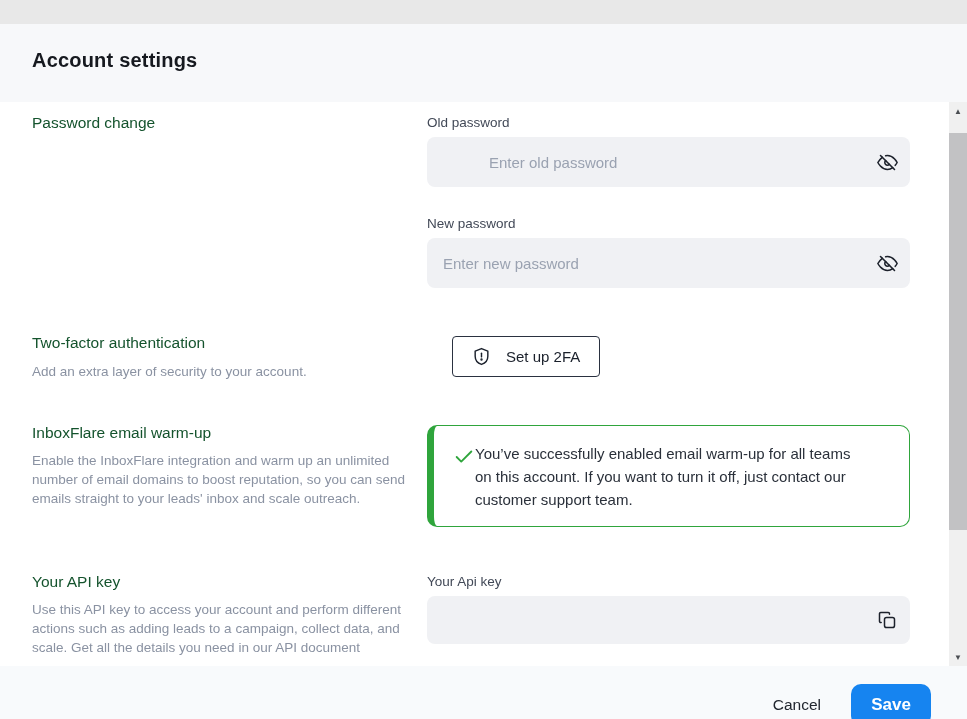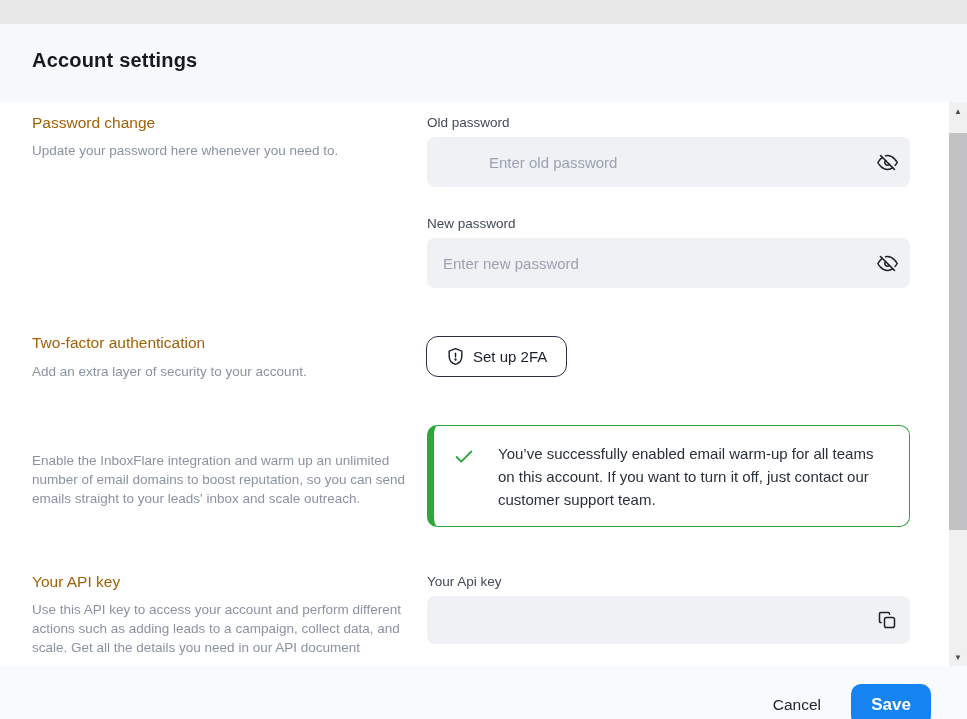--- a/index.html
+++ b/index.html
@@ -16,21 +16,21 @@
   
   .header {
     position: absolute; top: 0; left: 0; right: 0; height: 78px;
     background: #f7f8fa; z-index: 4;
   }
   .header h1 {
     position: absolute; left: 32px; top: 25px;
     font-size: 20px; font-weight: 700; letter-spacing: .2px; color: #16191f;
   }
   
-  .sec-title { position: absolute; left: 32px; font-size: 15.5px; font-weight: 500; color: #a16207; }
+  .sec-title { position: absolute; left: 32px; font-size: 15.5px; font-weight: 500; color: #14532d; }
   .sec-desc  { position: absolute; left: 32px; font-size: 13.5px; color: #8a92a2; line-height: 1.42; }
   .pw-title   { top: 90px; }
   .pw-desc    { top: 117px; width: 380px; }
   .tfa-title  { top: 310px; }
   .tfa-desc   { top: 338px; width: 380px; }
   .warm-title { top: 400px; }
   .warm-desc  { top: 427px; width: 376px; }
   .api-title  { top: 549px; }
   .api-desc   { top: 576px; width: 378px; }
   
@@ -52,32 +52,32 @@
     padding: 0 12px 0 16px; font-size: 15px; color: #2a3039;
     font-family: "Liberation Sans", "DejaVu Sans", sans-serif;
   }
   .input-wrap input::placeholder { color: #9aa2b1; }
   .icon-btn {
     width: 46px; height: 100%; display: flex; align-items: center; justify-content: center;
     background: none; border: none; cursor: pointer; color: #1c212b;
   }
   
   .tfa-btn {
-    position: absolute; left: 426px; top: 312px; height: 41px;
-    display: inline-flex; align-items: center; gap: 8px; padding: 0 19px;
-    background: #ffffff; border: 1.5px solid #2a3140; border-radius: 12px;
+    position: absolute; left: 452px; top: 312px; height: 41px;
+    display: inline-flex; align-items: center; gap: 15px; padding: 0 19px;
+    background: #ffffff; border: 1.5px solid #2a3140; border-radius: 4px;
     font-size: 15px; color: #1a202b; cursor: pointer;
     font-family: "Liberation Sans", "DejaVu Sans", sans-serif;
   }
   
   .alert {
     position: absolute; left: 427px; top: 401px; width: 483px; min-height: 101px;
     background: #ffffff; border: 1px solid #2fa53c; border-left: 7px solid #2fa53c;
     border-radius: 10px; display: flex; align-items: flex-start;
-    padding: 17px 18px 15px 19px; gap: 23px;
+    padding: 17px 18px 15px 19px; 
   }
   .alert .check { margin-top: 3px; flex: 0 0 auto; }
   .alert-text { font-size: 15px; color: #2a303a; line-height: 1.52; width: 392px; }
   
   .footer {
     position: absolute; left: 0; right: 0; bottom: 0; height: 77px;
     background: #f8fafc; z-index: 6;
     display: flex; align-items: center; justify-content: flex-end;
     gap: 30px; padding-right: 36px;
   }
@@ -111,21 +111,20 @@
 </head>
 <body>
 
 <div class="app">
 
   <header class="header">
     <h1>Account settings</h1>
   </header>
 
   <div class="sec-title pw-title">Password change</div>
-  <div class="sec-desc pw-desc">Update your password here whenever you need to.</div>
 
   <div class="field-label old-label">Old password</div>
   <div class="input-wrap old-input">
     <input type="text" placeholder="Enter old password" style="">
     <button class="icon-btn">
       <span>
         <svg width="21" height="21" viewBox="0 0 24 24" fill="none" stroke="currentColor" stroke-width="1.8" stroke-linecap="round" stroke-linejoin="round">
           <path d="M17.94 17.94A10.07 10.07 0 0 1 12 20c-7 0-11-8-11-8a18.45 18.45 0 0 1 5.06-5.94M9.9 4.24A9.12 9.12 0 0 1 12 4c7 0 11 8 11 8a18.5 18.5 0 0 1-2.16 3.19m-6.72-1.07a3 3 0 1 1-4.24-4.24"></path>
           <line x1="4" y1="4" x2="20" y2="20"></line>
         </svg>
@@ -153,20 +152,21 @@
     <span>
       <svg width="19" height="19" viewBox="0 0 24 24" fill="none" stroke="currentColor" stroke-width="1.8" stroke-linecap="round" stroke-linejoin="round">
         <path d="M12 2l8 3.2v6.6c0 5.3-3.5 8.8-8 10.2-4.5-1.4-8-4.9-8-10.2V5.2L12 2z"></path>
         <line x1="12" y1="8" x2="12" y2="12.5"></line>
         <circle cx="12" cy="15.8" r="0.6" fill="currentColor"></circle>
       </svg>
     </span>
     <span>Set up 2FA</span>
   </button>
 
+  <div class="sec-title warm-title">InboxFlare email warm-up</div>
   <div class="sec-desc warm-desc">Enable the InboxFlare integration and warm up an unlimited number of email domains to boost reputation, so you can send emails straight to your leads' inbox and scale outreach.</div>
 
   <div class="alert">
     <span class="check">
       <svg width="22" height="22" viewBox="0 0 24 24" fill="none" stroke="#2fa53c" stroke-width="2" stroke-linecap="round" stroke-linejoin="round">
         <polyline points="20 6 9 17 4 12"></polyline>
       </svg>
     </span>
     <div class="alert-text">You’ve successfully enabled email warm-up for all teams on this account. If you want to turn it off, just contact our customer support team.</div>
   </div>

